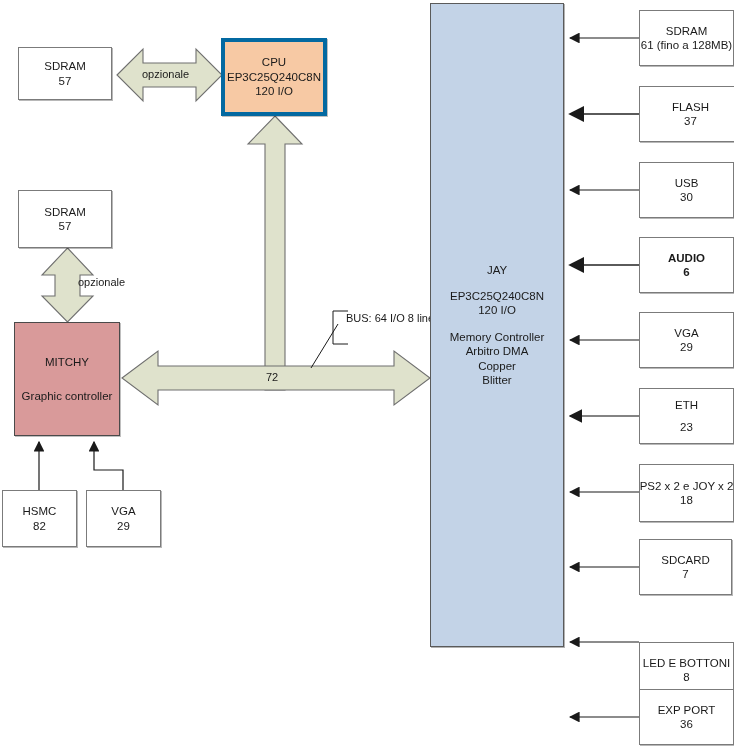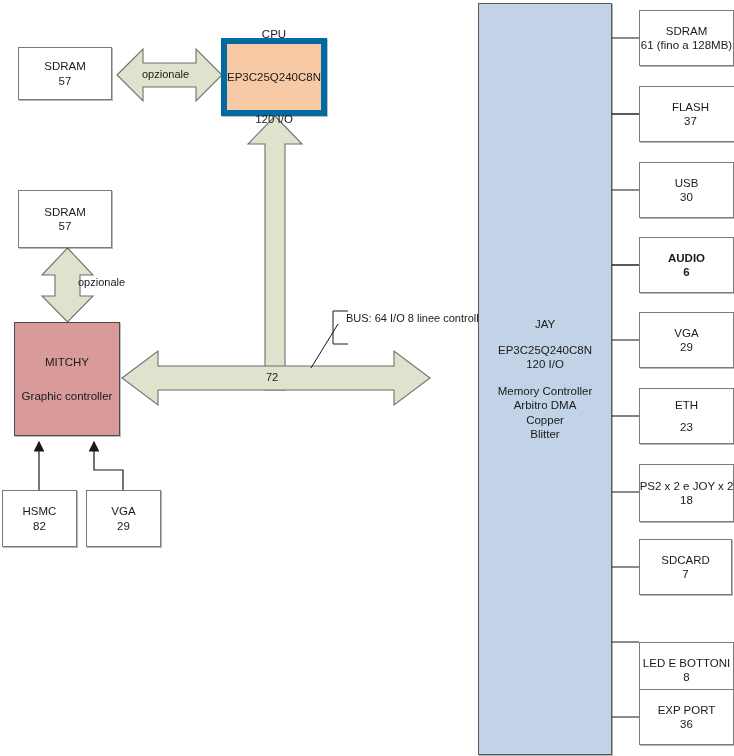--- a/index.html
+++ b/index.html
@@ -15,24 +15,23 @@
     display:flex;flex-direction:column;align-items:center;justify-content:center;
     text-align:center;line-height:1.25;
   }
   .node .ln{display:block;white-space:nowrap;}
   .plain{
     background:#ffffff;border:1px solid #7b7b7b;
     box-shadow:1px 1px 0 rgba(0,0,0,0.28);
     font-size:11.5px;
   }
   .cpu{
-    background:#f7c9a4;border:6px solid #0369a1;
+    background:#f7c9a4;border:4px solid #0369a1;
     box-shadow:1px 1px 0 rgba(0,0,0,0.25);
     font-size:11.5px;
-    gap:28px;
   }
   .mitchy{
     background:#d99a9a;border:1px solid #4a4a4a;
     box-shadow:1px 1px 0 rgba(0,0,0,0.25);
     font-size:11.5px;
   }
   .jay{
     background:#c3d3e7;border:1px solid #5a5a5a;
     box-shadow:1px 1px 0 rgba(0,0,0,0.3);
     font-size:11.5px;justify-content:center;
@@ -151,21 +150,21 @@
     <span class="ln">29</span>
   </div>
 
   <div class="lbl" style="left:266px;top:371px;">72</div>
 
   <div class="buslbl" style="left:346px;top:311px;">
     <span class="ln">BUS: 64 I/O</span>
     <span class="ln">8 linee controllo</span>
   </div>
 
-  <div class="node jay" style="left:430px;top:3px;width:134px;height:752px;margin-left:48px;">
+  <div class="node jay" style="left:430px;top:3px;width:134px;height:644px;">
     <span class="ln">JAY</span>
     <span class="gap"></span>
     <span class="ln">EP3C25Q240C8N</span>
     <span class="ln">120 I/O</span>
     <span class="gap"></span>
     <span class="ln">Memory Controller</span>
     <span class="ln">Arbitro DMA</span>
     <span class="ln">Copper</span>
     <span class="ln">Blitter</span>
   </div>

